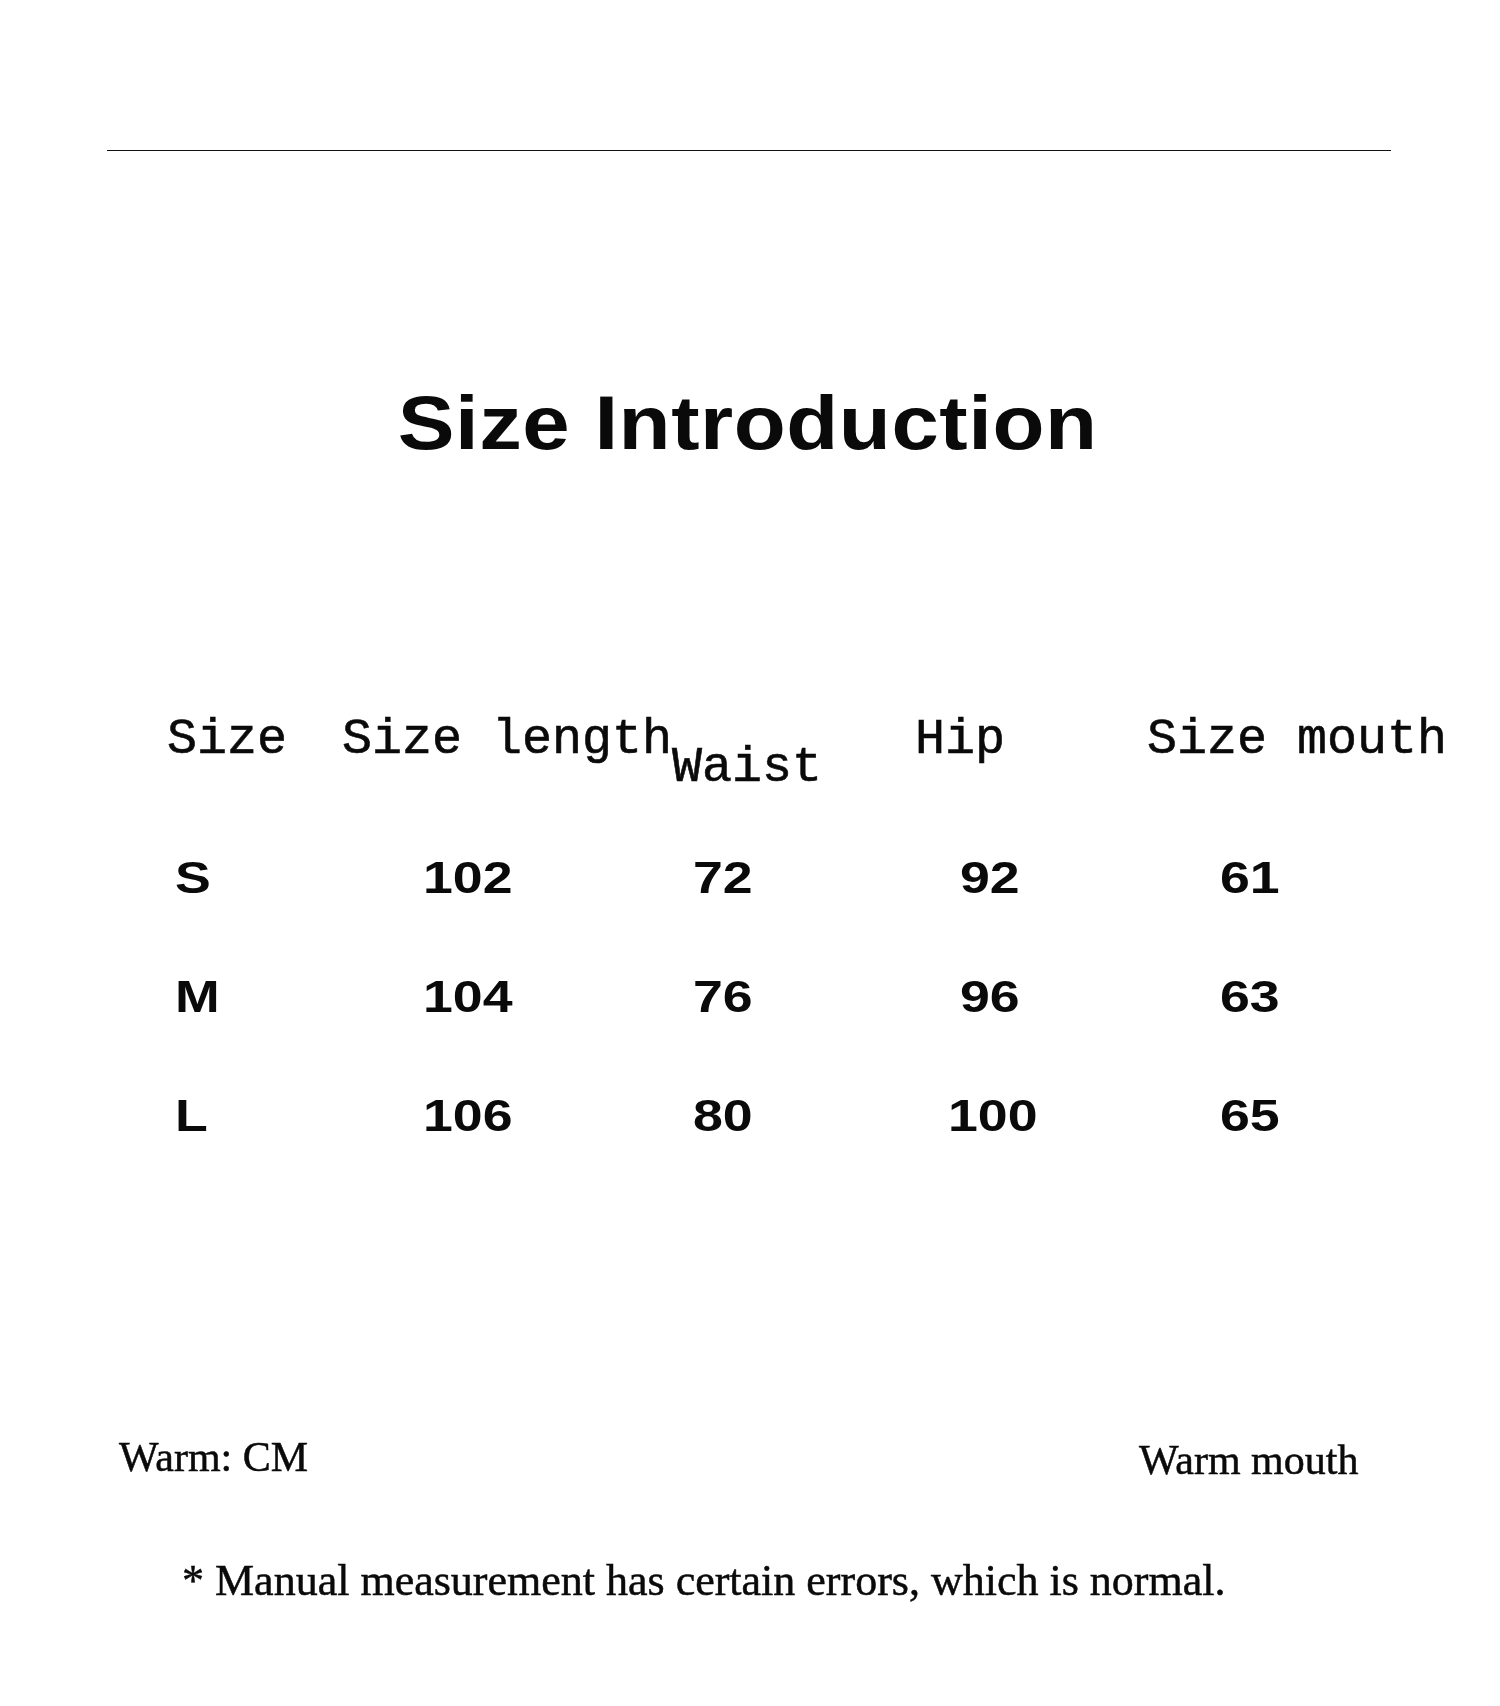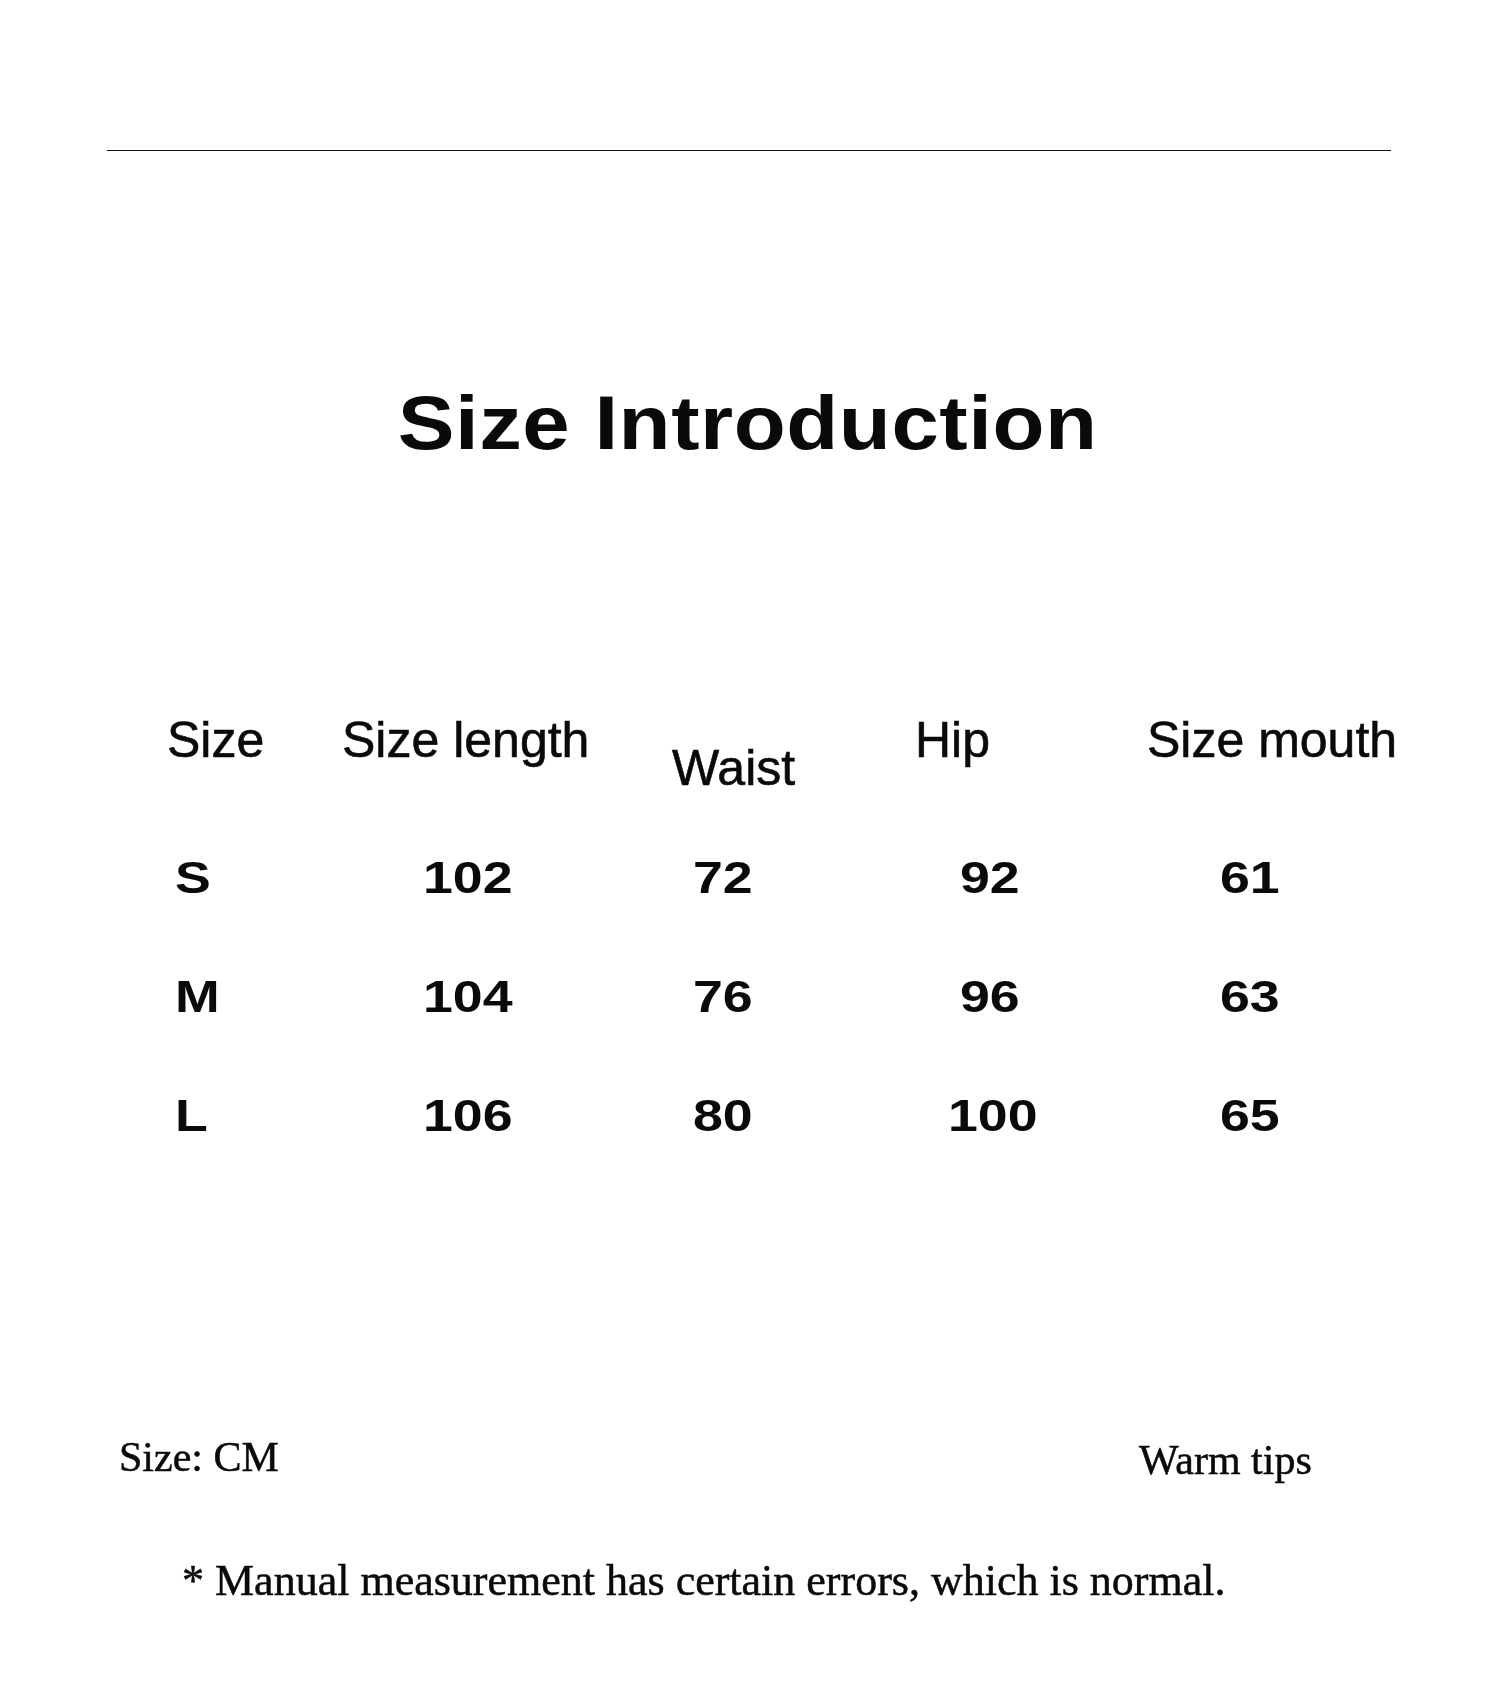--- a/index.html
+++ b/index.html
@@ -29,21 +29,21 @@
       text-align: center;
       font-family: "Liberation Sans", sans-serif;
       font-weight: 700;
       font-size: 76px;
       line-height: 90px;
       letter-spacing: 0.5px;
       transform: scaleX(1.12);
       transform-origin: 770px 0;
     }
     .hdr {
-      font-family: Liberation Sans, sans-serif;
+      font-family: Liberation Mono, monospace;
       font-size: 50px;
       line-height: 56px;
       top: 712px;
       font-weight: 400;
       text-align: center;
       -webkit-text-stroke: 0.6px #0a0a0a;
     }
     .cell {
       font-family: "Liberation Sans", sans-serif;
       font-weight: 700;
@@ -93,15 +93,15 @@
 
   <div>
     <div class="abs cell" style="left:175px; top:1091px;">L</div>
     <div class="abs cell" style="left:423px; top:1091px;">106</div>
     <div class="abs cell" style="left:693px; top:1091px;">80</div>
     <div class="abs cell" style="left:948px; top:1091px;">100</div>
     <div class="abs cell" style="left:1220px; top:1091px;">65</div>
   </div>
 </div>
 
-<div class="abs foot" style="left:119px; top:1432px; font-size:42px;">Size: CM</div>
-<div class="abs foot" style="left:1139px; top:1435px; font-size:42px;">Warm tips</div>
+<div class="abs foot" style="left:119px; top:1432px; font-size:42px;">Warm: CM</div>
+<div class="abs foot" style="left:1139px; top:1435px; font-size:42px;">Warm mouth</div>
 <div class="abs foot" style="left:182px; top:1556px; font-size:44px;">* Manual measurement has certain errors, which is normal.</div>
 
 </body></html>

